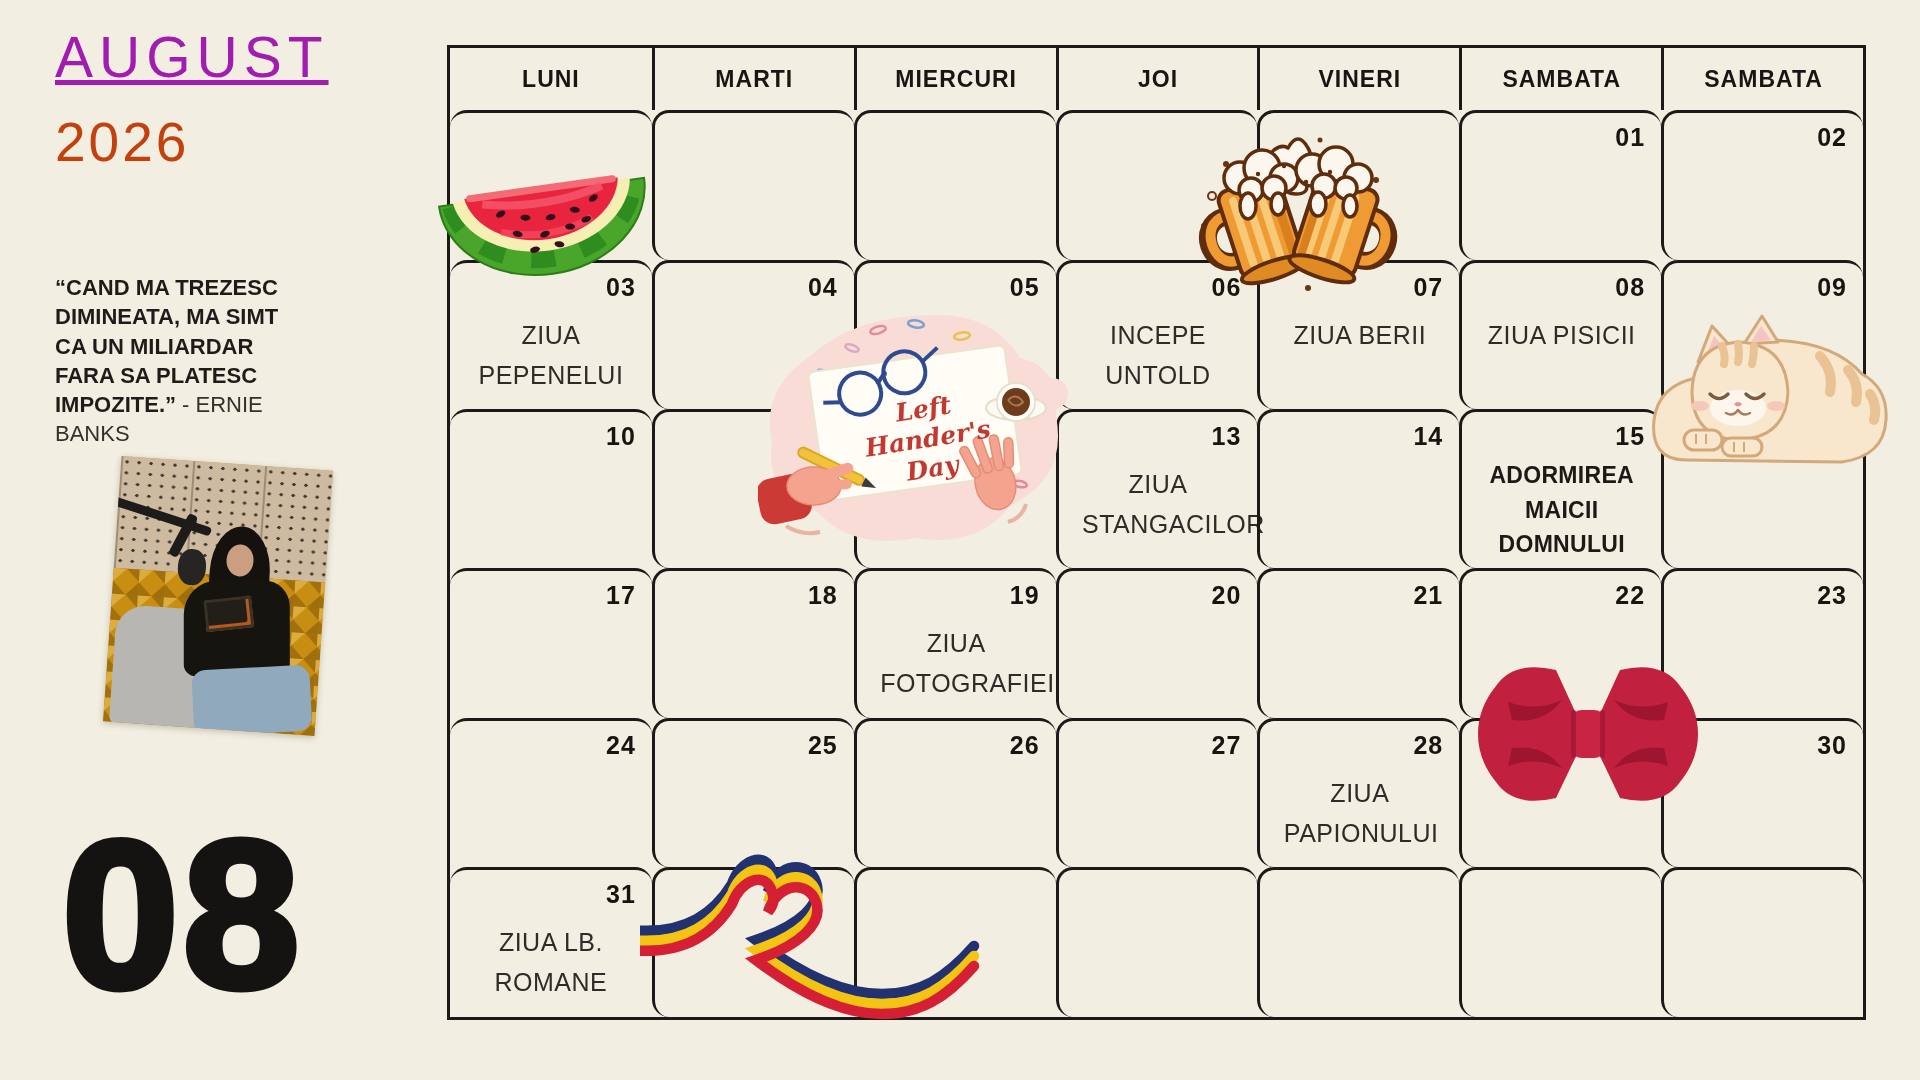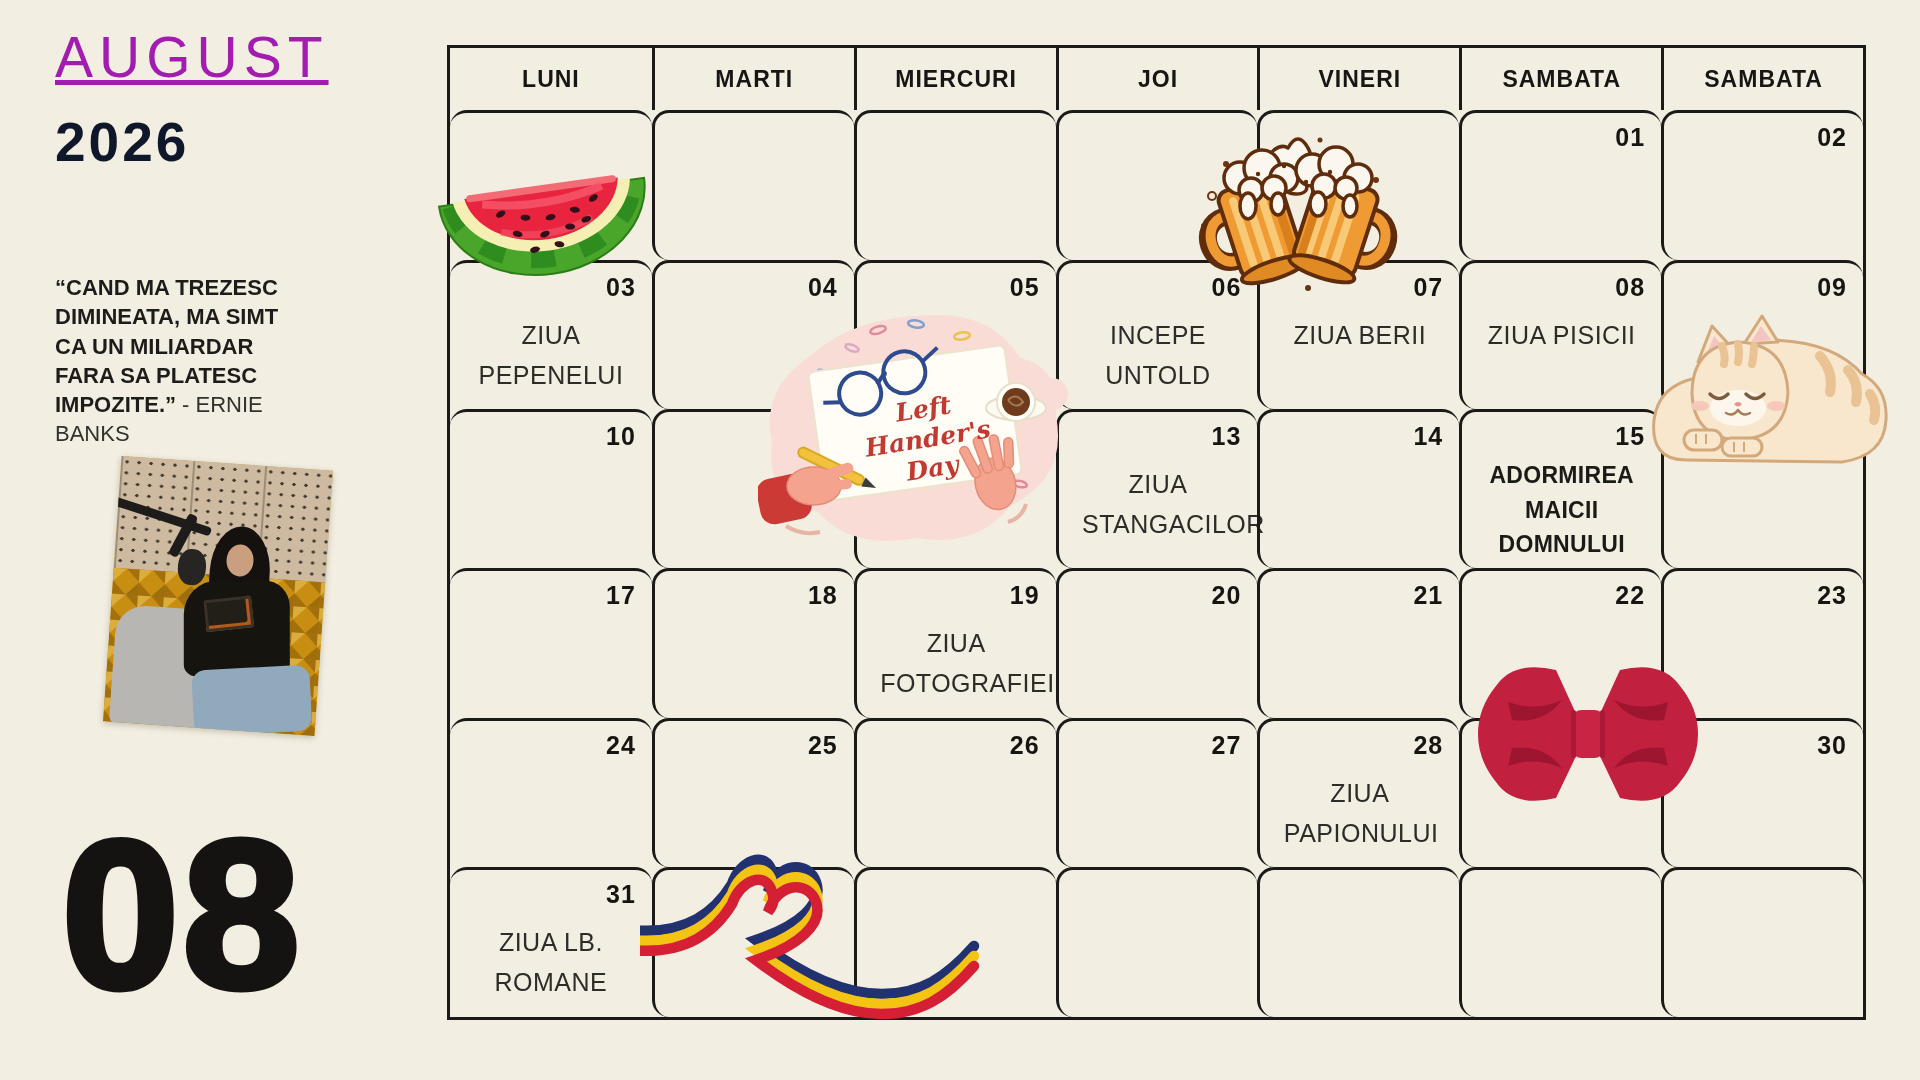--- a/index.html
+++ b/index.html
@@ -4,21 +4,21 @@
 <style>
   * { margin:0; padding:0; box-sizing:border-box; }
   html,body { width:1920px; height:1080px; }
   .page {
     position:relative; width:1920px; height:1080px; overflow:hidden;
     background:#f2eee1; color:#171614;
     font-family:"Liberation Sans","DejaVu Sans",sans-serif;
   }
   
   .month-title { position:absolute; left:55px; top:24px; font-size:57px; font-weight:400; letter-spacing:6px; color:#a21caf;text-decoration:underline; }
-  .year { position:absolute; left:55px; top:110px; font-size:55px; font-weight:700; letter-spacing:3px; color:#0f172a; }
+  .year { position:absolute; left:55px; top:110px; font-size:55px; font-weight:400; letter-spacing:3px; color:#c2410c; }
   .quote { position:absolute; left:55px; top:237px; width:250px; font-size:22px; line-height:1.33; color:#1e1c1a;margin-top:36px; }
   .quote .q-main { font-weight:800; }
   .quote .q-attr { font-weight:400; color:#33312e; }
   .big-number {
     position:absolute; left:62px; top:818px; font-size:210px; line-height:0.92;
     font-weight:900; letter-spacing:4px; color:#141311; -webkit-text-stroke:7px #141311;
   }
   
   .photo { position:absolute; left:112px; top:463px; width:212px; height:266px; transform:rotate(4deg); overflow:hidden; background:#caa94e; box-shadow:0 2px 6px rgba(60,50,30,.25); }
   .photo .wood { position:absolute; left:0; top:0; right:0; height:42%; background-color:#cdbaa0;

